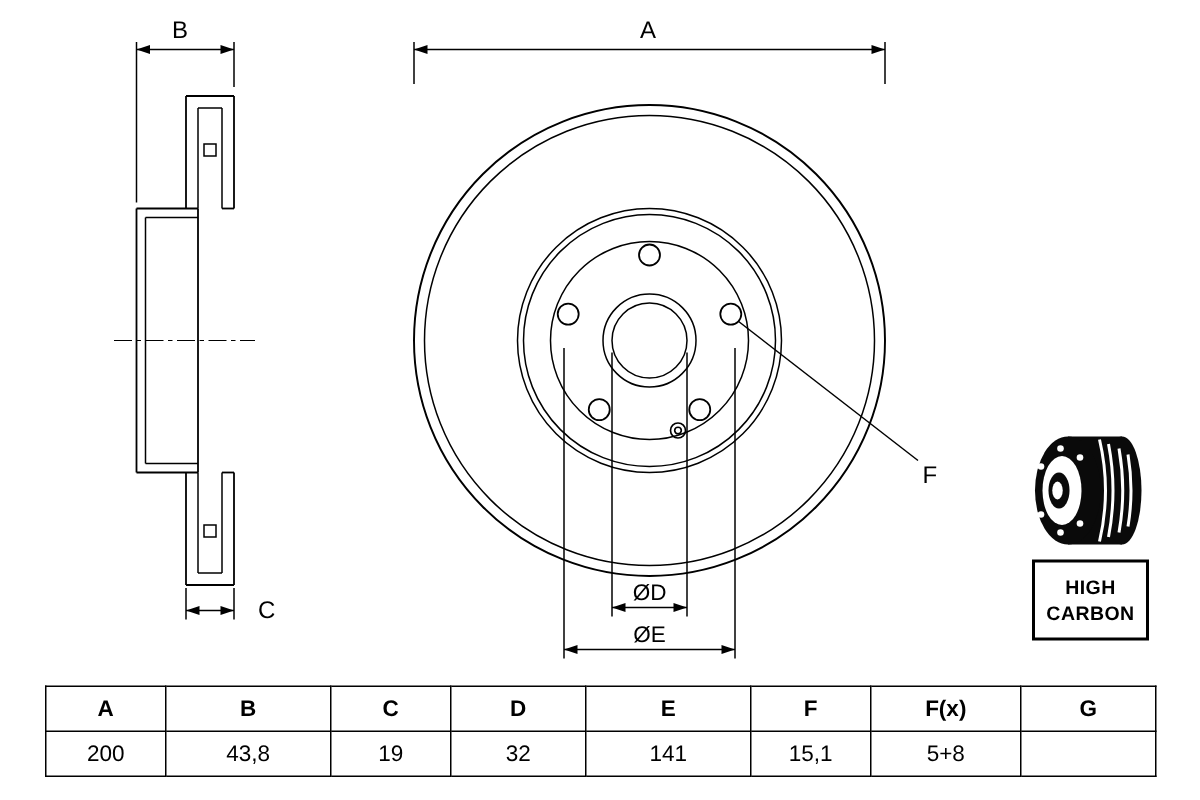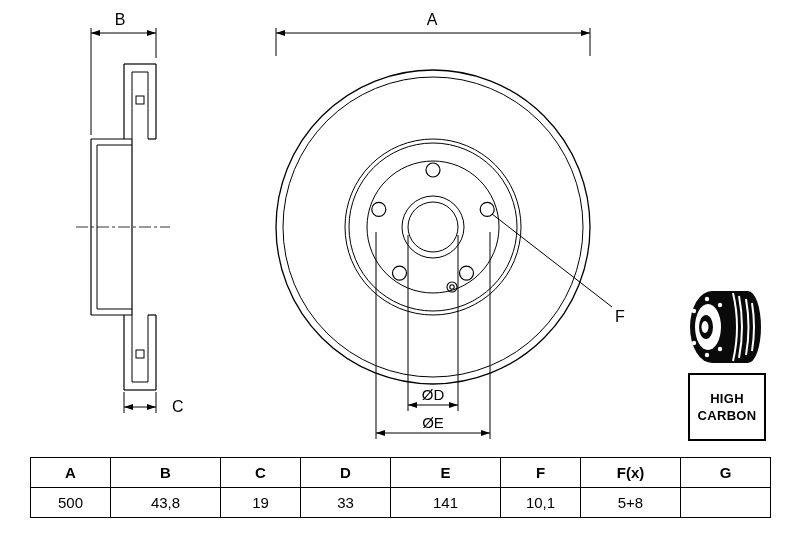--- a/index.html
+++ b/index.html
@@ -9,21 +9,21 @@
   }
   .drawing-svg { position:absolute; left:0; top:0; }
   svg text {
     font-family:"Liberation Sans", sans-serif;
     fill:#000;
   }
   .dim-text { font-size:16px; }
   .dia-text { font-size:15px; }
 
   .hc-badge {
-    position:absolute; left:688px; top:373px; width:78px; height:68px;
+    position:absolute; left:688px; top:373px; width:78px; height:54px;
     border:2px solid #000; box-sizing:border-box;
     display:flex; flex-direction:column; align-items:center; justify-content:center;
     font-weight:bold; font-size:13px; line-height:17px; letter-spacing:0.3px;
   }
 
   .dim-table {
     position:absolute; left:30px; top:457px; width:740px;
     border-collapse:collapse; table-layout:fixed;
     font-size:15px;
   }
@@ -187,25 +187,25 @@
         <th>C</th>
         <th>D</th>
         <th>E</th>
         <th>F</th>
         <th>F(x)</th>
         <th>G</th>
       </tr>
     </thead>
     <tbody>
       <tr>
-        <td>500</td>
+        <td>200</td>
         <td>43,8</td>
         <td>19</td>
-        <td>33</td>
+        <td>32</td>
         <td>141</td>
-        <td>10,1</td>
+        <td>15,1</td>
         <td>5+8</td>
         <td></td>
       </tr>
     </tbody>
   </table>
 
 </div>
 
 </body></html>

